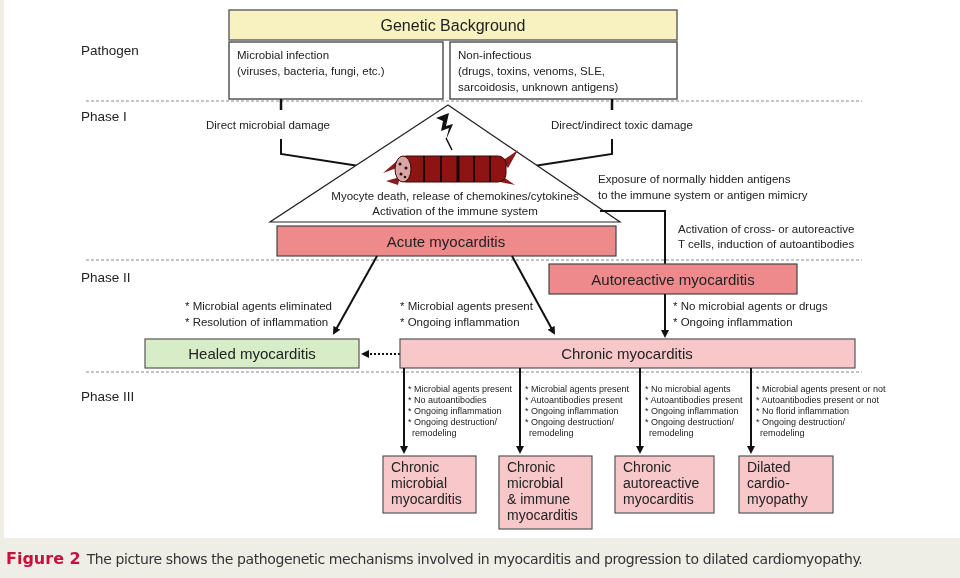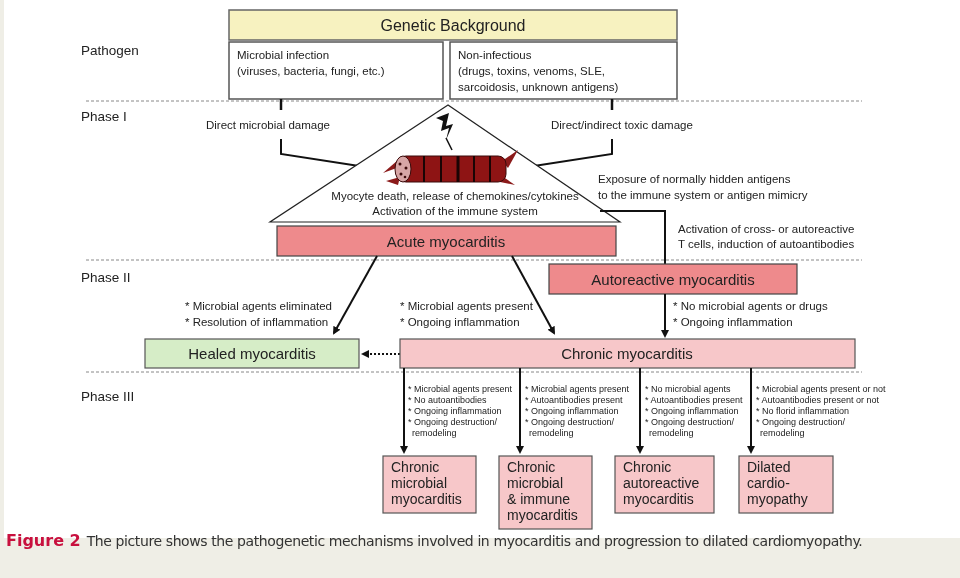--- a/index.html
+++ b/index.html
@@ -8,21 +8,21 @@
     background: #efeee6;
     font-family: "Liberation Sans", sans-serif;
     position: relative;
   }
   #panel {
     position: absolute; left: 4px; top: 0; width: 956px; height: 538px;
     background: #ffffff;
   }
   #diagram { position: absolute; left: 0; top: 0; }
   .caption {
-    position: absolute; left: 6px; top: 531px;
+    position: absolute; left: 6px; top: 549px;
     font-family: "DejaVu Sans", sans-serif; font-size: 14px; color: #333;
     white-space: nowrap; letter-spacing: -0.4px;
   }
   .caption .fig { color: #c8103e; font-weight: bold; font-size: 16px; margin-right: 6px; letter-spacing: 0; }
   svg text { font-family: "Liberation Sans", sans-serif; fill: #222; }
   .sm { font-size: 11.5px; }
   .xs { font-size: 9px; }
   .lbl { font-size: 13.5px; }
 </style>
 </head>

